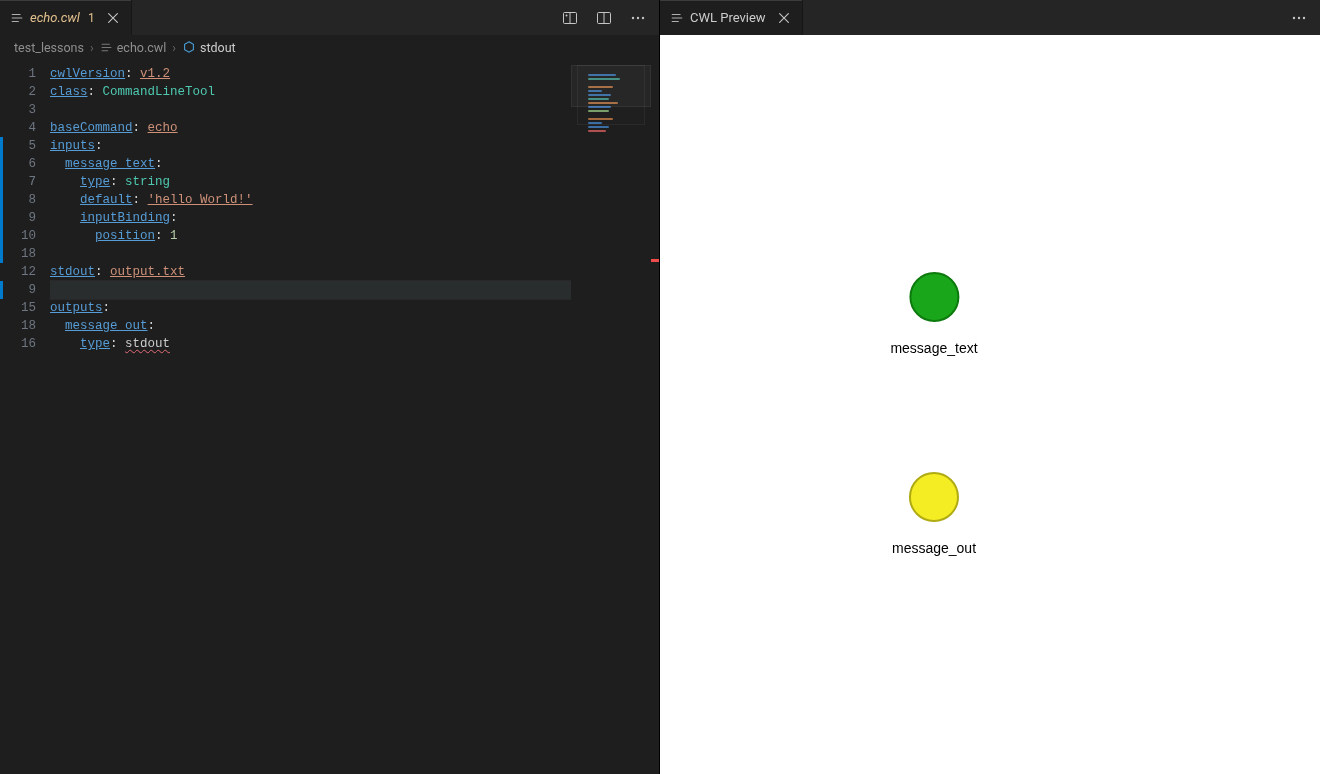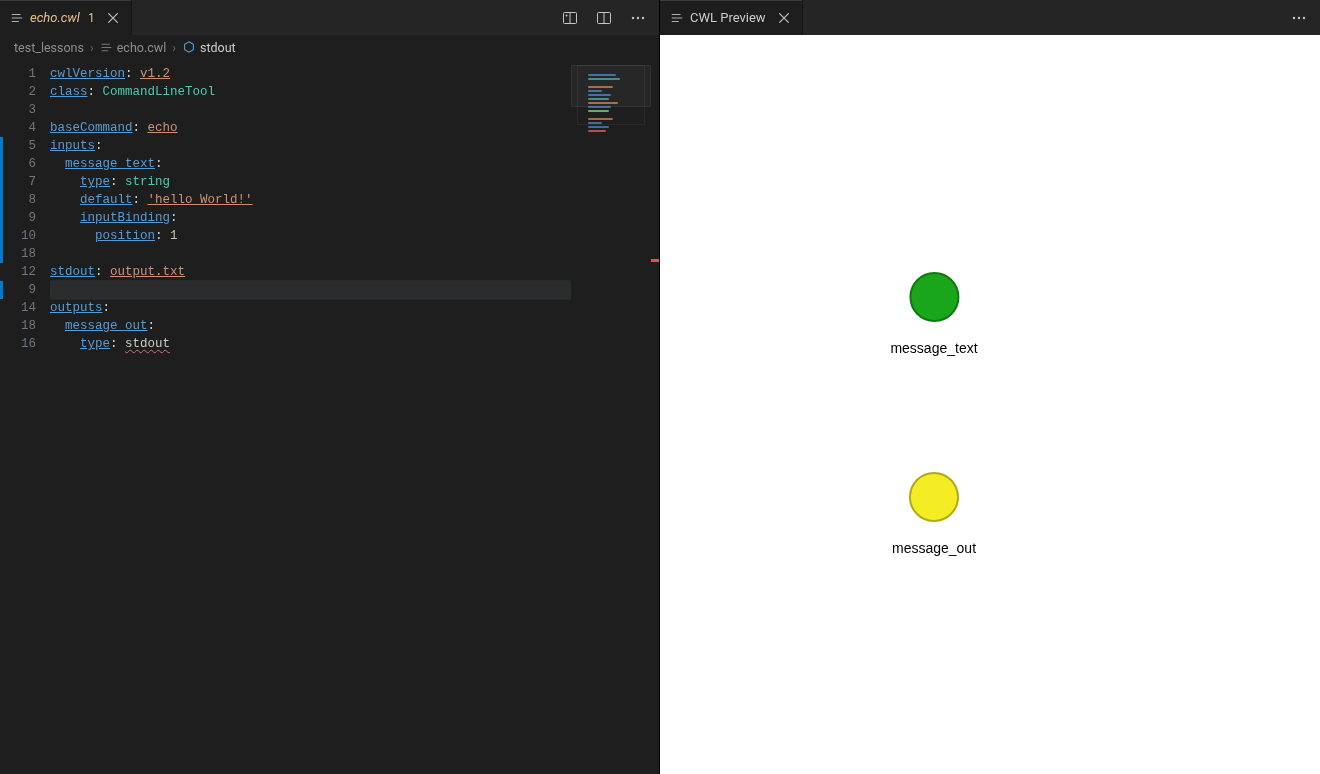--- a/index.html
+++ b/index.html
@@ -184,21 +184,21 @@
           <div>4</div>
           <div>5</div>
           <div>6</div>
           <div>7</div>
           <div>8</div>
           <div>9</div>
           <div>10</div>
           <div>18</div>
           <div>12</div>
           <div>9</div>
-          <div>14</div>
+          <div>15</div>
           <div>18</div>
           <div>16</div>
         </div>
       <div class="code" id="code"><div class="line"><span class="k">cwlVersion</span><span class="p">: </span><span class="s">v1.2</span></div><div class="line"><span class="k">class</span><span class="p">: </span><span class="t">CommandLineTool</span></div><div class="line"></div><div class="line"><span class="k">baseCommand</span><span class="p">: </span><span class="s">echo</span></div><div class="line"><span class="k">inputs</span><span class="p">:</span></div><div class="line"><span class="p">  </span><span class="k">message_text</span><span class="p">:</span></div><div class="line"><span class="p">    </span><span class="k">type</span><span class="p">: </span><span class="t">string</span></div><div class="line"><span class="p">    </span><span class="k">default</span><span class="p">: </span><span class="s">'hello World!'</span></div><div class="line"><span class="p">    </span><span class="k">inputBinding</span><span class="p">:</span></div><div class="line"><span class="p">      </span><span class="k">position</span><span class="p">: </span><span class="n">1</span></div><div class="line"></div><div class="line"><span class="k">stdout</span><span class="p">: </span><span class="s">output.txt</span></div><div class="line highlight"></div><div class="line"><span class="k">outputs</span><span class="p">:</span></div><div class="line"><span class="p">  </span><span class="k">message_out</span><span class="p">:</span></div><div class="line"><span class="p">    </span><span class="k">type</span><span class="p">: </span><span class="err">stdout</span></div></div>
       <div class="minimap">
         <div class="minimap-inner">
           <div class="minimap-lines">
             <div class="ml" style="width:60%;background:#3b6ea5;"></div>
             <div class="ml" style="width:70%;background:#3f8d83;"></div>
             <div class="ml" style="width:10%;background:transparent;"></div>

